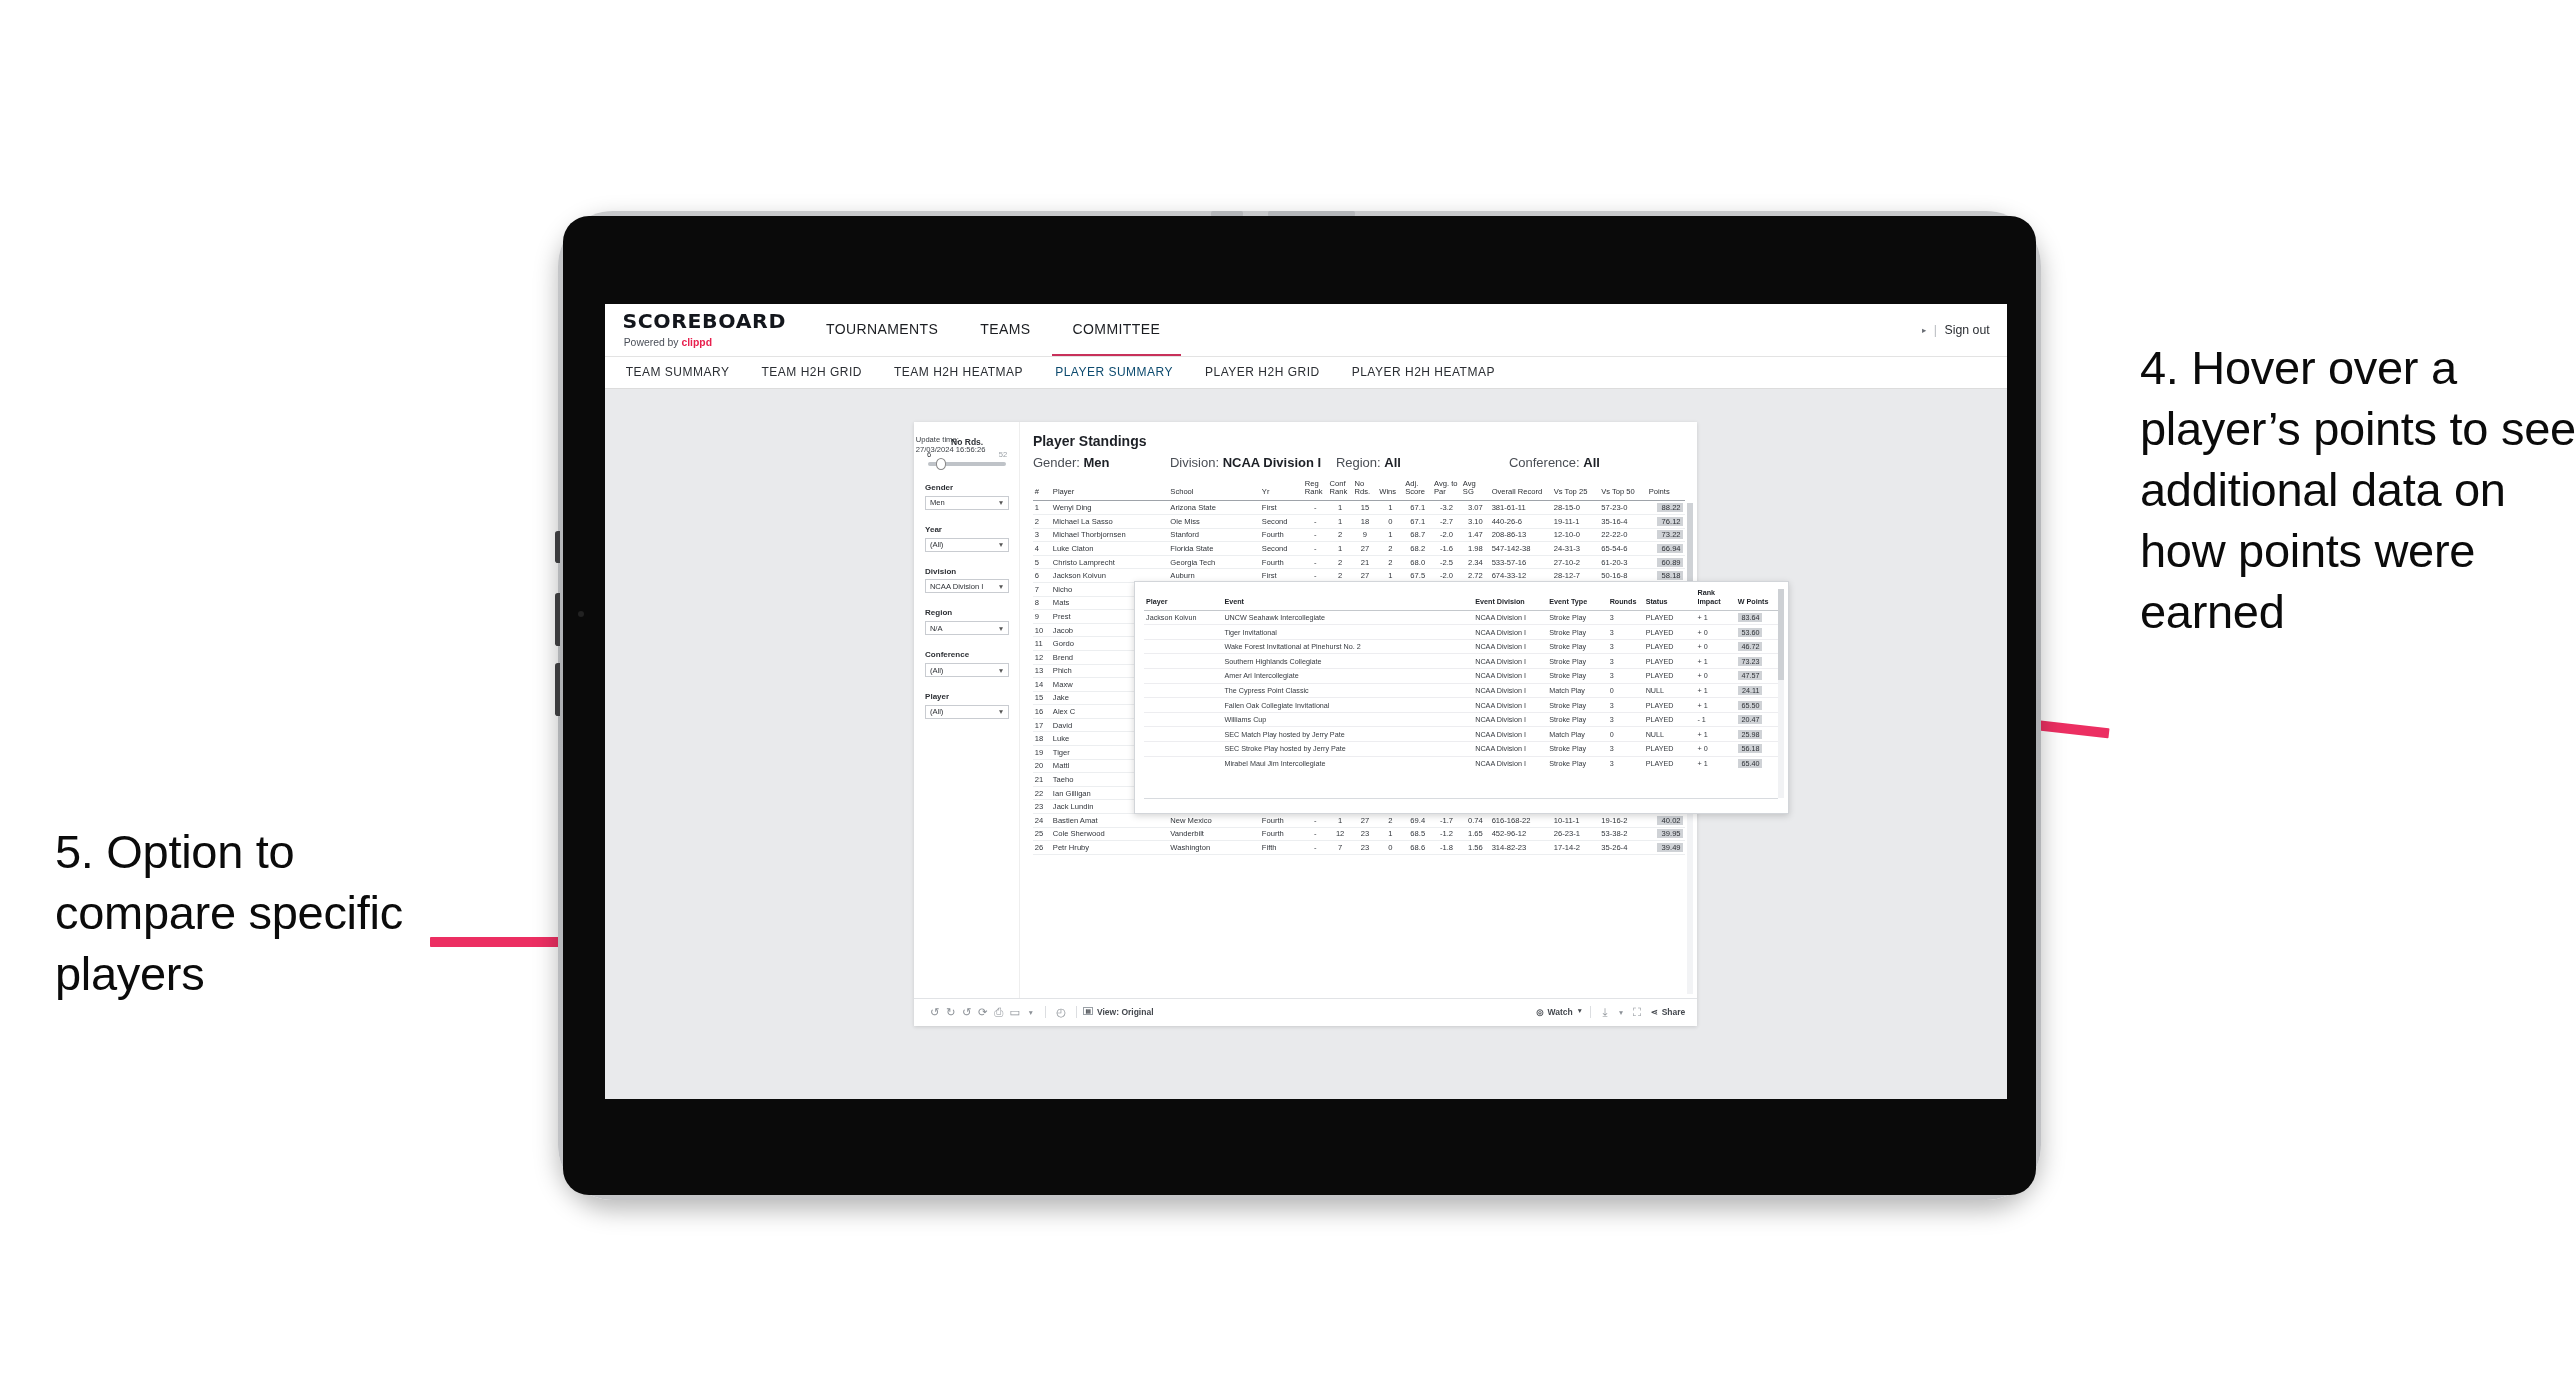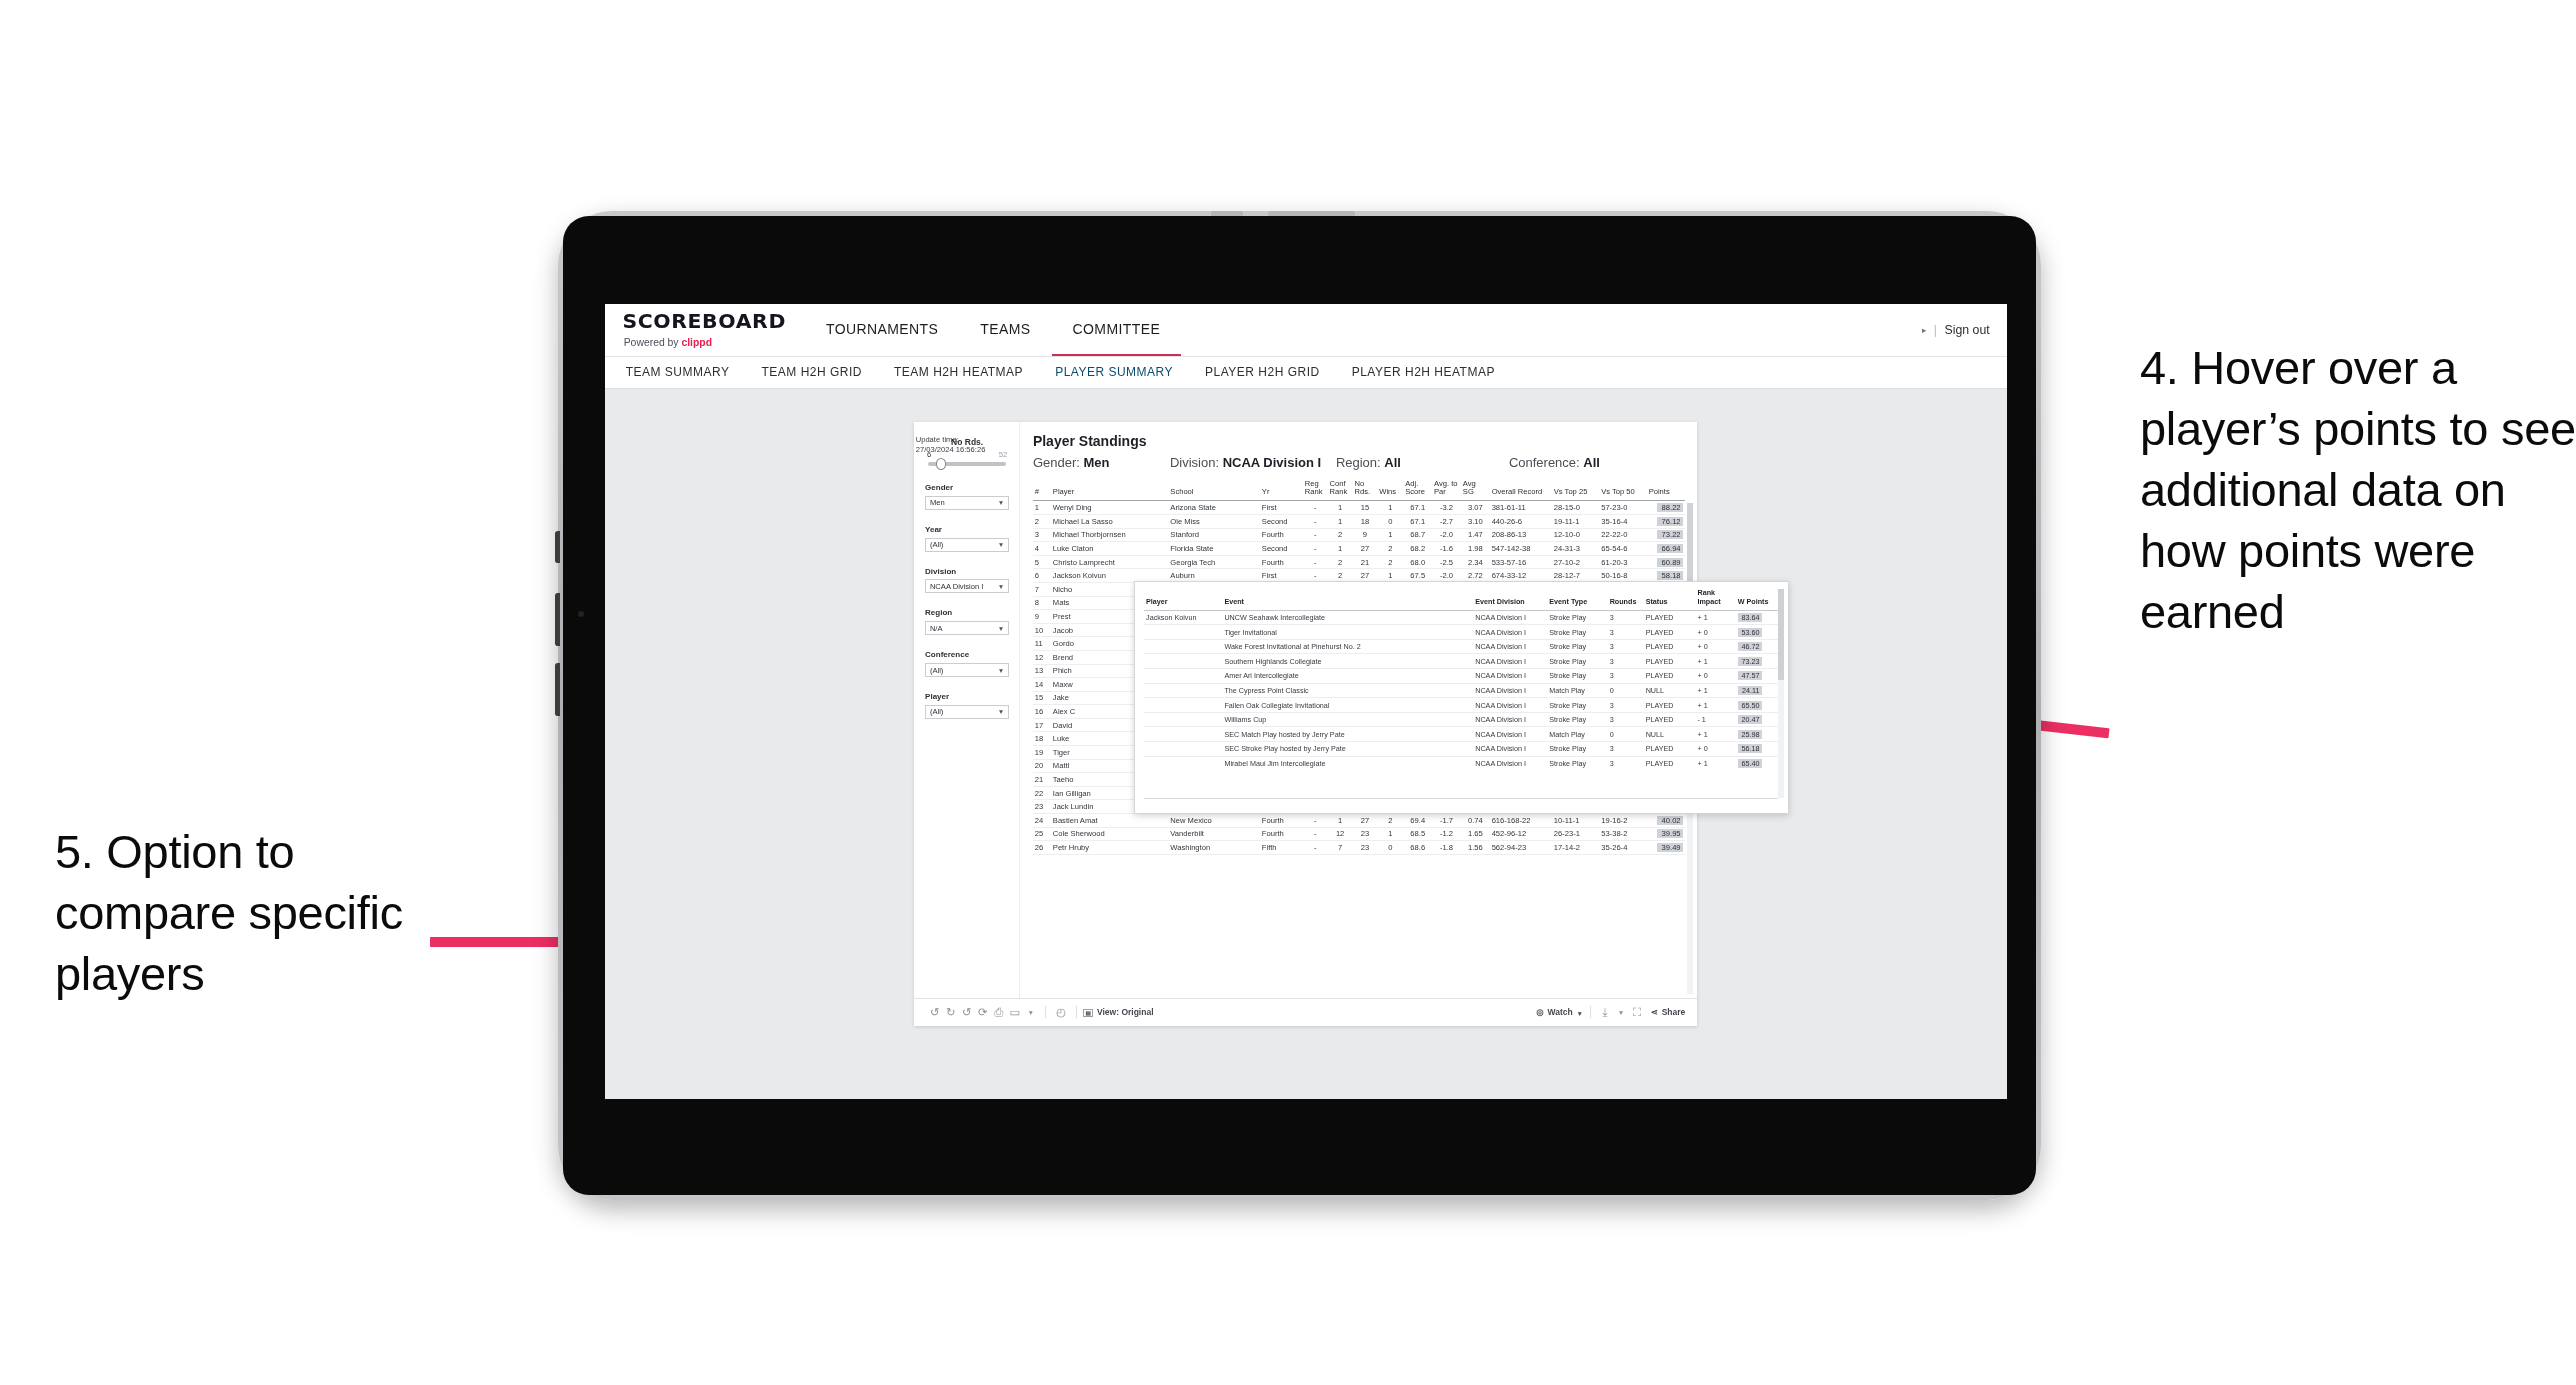--- a/index.html
+++ b/index.html
@@ -186,21 +186,21 @@
   
   #viz-toolbar {
     position:absolute; left:0; right:0; bottom:0; height:28px;
     border-top:0.9px solid #e1e3e6; background:#fff;
     display:flex; align-items:center; padding:0 11.4px 0 13.2px;
     font-size:9px; color:#5c6066;
   }
   #viz-toolbar .ic { width:16px; text-align:center; color:#8c9197; font-size:11.4px; cursor:pointer; }
   #viz-toolbar .divider { width:0.9px; height:12.3px; background:#dcdee1; margin:0 6.6px; }
   #viz-toolbar .grow { margin-left:auto; }
-  .tb-item { display:flex; align-items:flex-end; gap:3.8px; color:#44484e; font-weight:700; font-size:8.5px; cursor:pointer; }
+  .tb-item { display:flex; align-items:flex-start; gap:3.8px; color:#44484e; font-weight:700; font-size:8.5px; cursor:pointer; }
 
   
   #tbl-scroll { position:absolute; right:3.8px; top:81px; bottom:3.8px; width:5.7px; background:#f2f3f5; }
   #tbl-scroll i { position:absolute; left:0; top:0; width:5.7px; height:284px; background:#cfd2d6; display:block; }
 </style>
 </head>
 <body>
 
 <div class="anno" id="anno-right">4. Hover over a player’s points to see additional data on how points were earned</div>
 
@@ -826,21 +826,21 @@
                       <td>Petr Hruby</td>
                       <td>Washington</td>
                       <td>Fifth</td>
                       <td class="ta-c">-</td>
                       <td class="ta-c">7</td>
                       <td class="ta-c">23</td>
                       <td class="ta-c">0</td>
                       <td class="ta-c">68.6</td>
                       <td class="ta-c">-1.8</td>
                       <td class="ta-c">1.56</td>
-                      <td>562-94-23</td>
+                      <td>314-82-23</td>
                       <td>17-14-2</td>
                       <td>35-26-4</td>
                       <td class="pts-cell"><span class="pts-badge">39.49</span></td>
                     </tr>
                   </tbody>
               </table>
 
               <div id="tbl-scroll">
                   <i></i>
                 </div>

